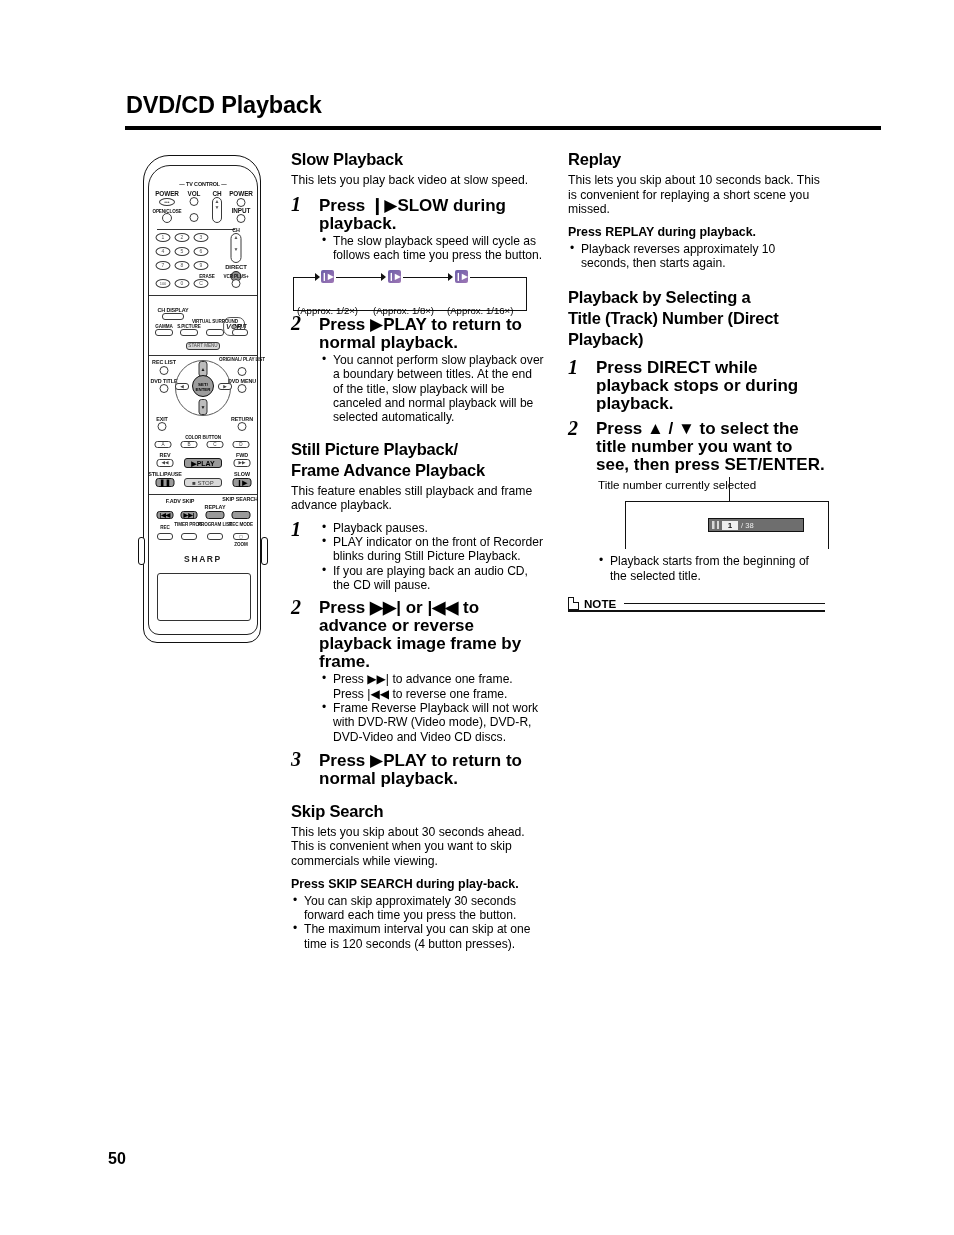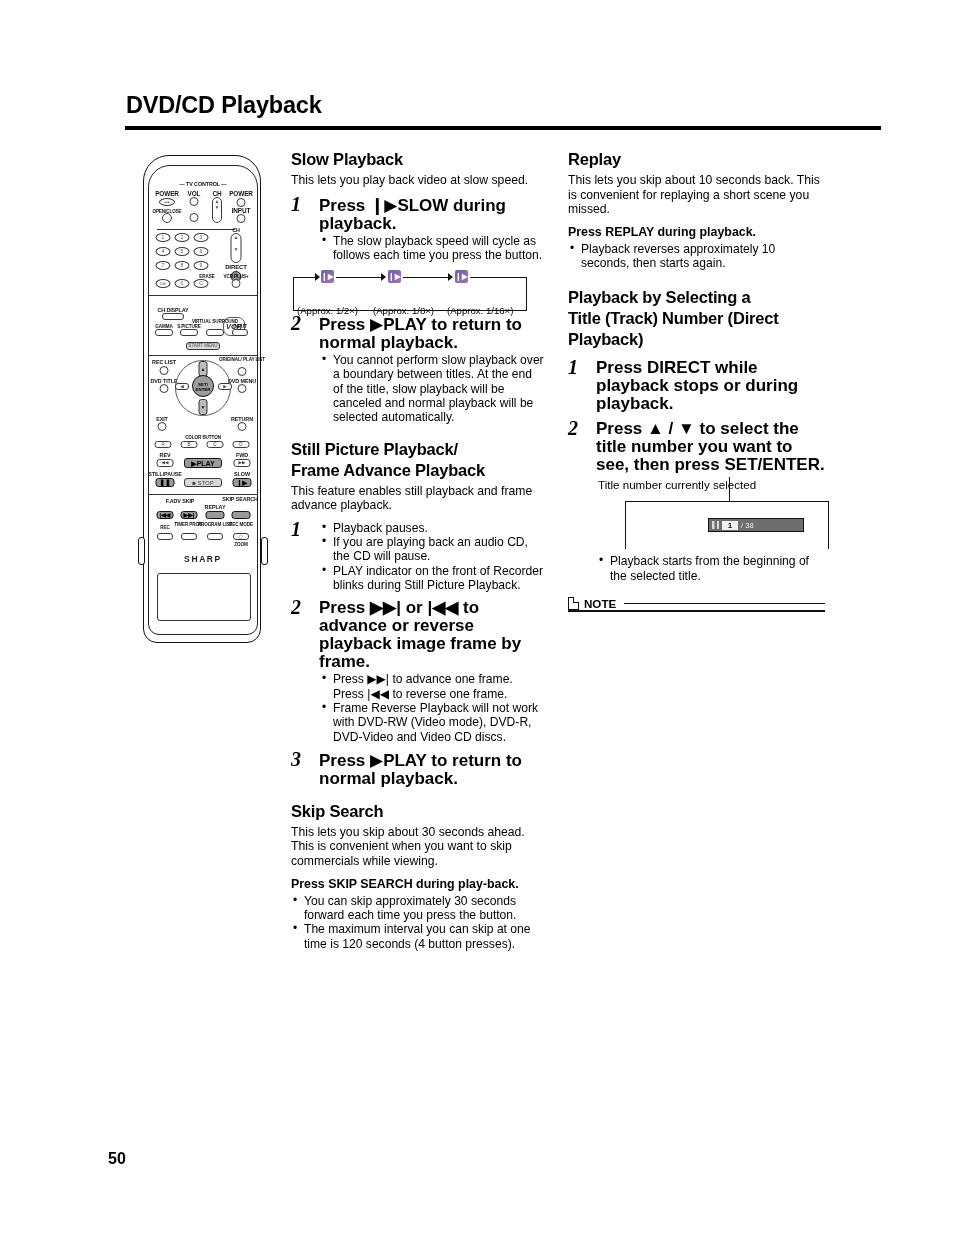--- a/index.html
+++ b/index.html
@@ -638,22 +638,22 @@
     </div>
 
     <h2 class="sect tight" style="margin-top:14px;">Still Picture Playback/</h2>
     <h2 class="sect tight" style="margin-top:-3px;">Frame Advance Playback</h2>
     <p class="body">This feature enables still playback and frame advance playback.</p>
 
     <div class="step">
       <div class="step-num">1</div>
       <ul class="bullets">
         <li>Playback pauses.</li>
+        <li>PLAY indicator on the front of Recorder blinks during Still Picture Playback.</li>
         <li>If you are playing back an audio CD, the CD will pause.</li>
-        <li>PLAY indicator on the front of Recorder blinks during Still Picture Playback.</li>
       </ul>
     </div>
 
     <div class="step">
       <div class="step-num">2</div>
       <div class="step-head">Press ▶▶| or |◀◀ to advance or reverse playback image frame by frame.</div>
       <ul class="bullets">
         <li>Press ▶▶| to advance one frame. Press |◀◀ to reverse one frame.</li>
         <li>Frame Reverse Playback will not work with DVD-RW (Video mode), DVD-R, DVD-Video and Video CD discs.</li>
       </ul>

